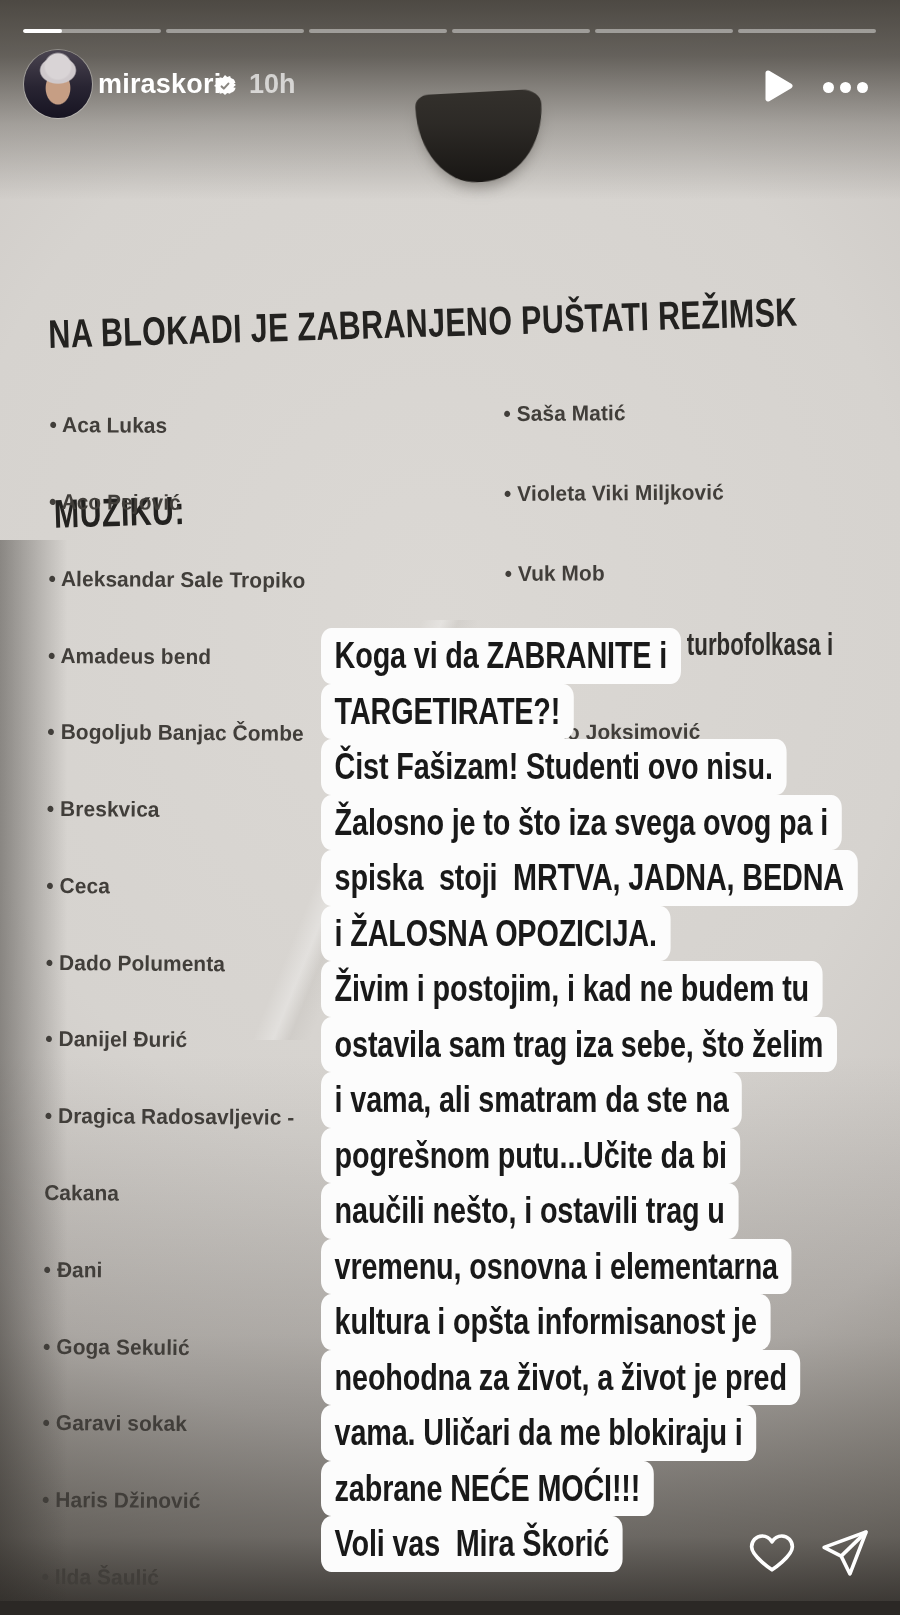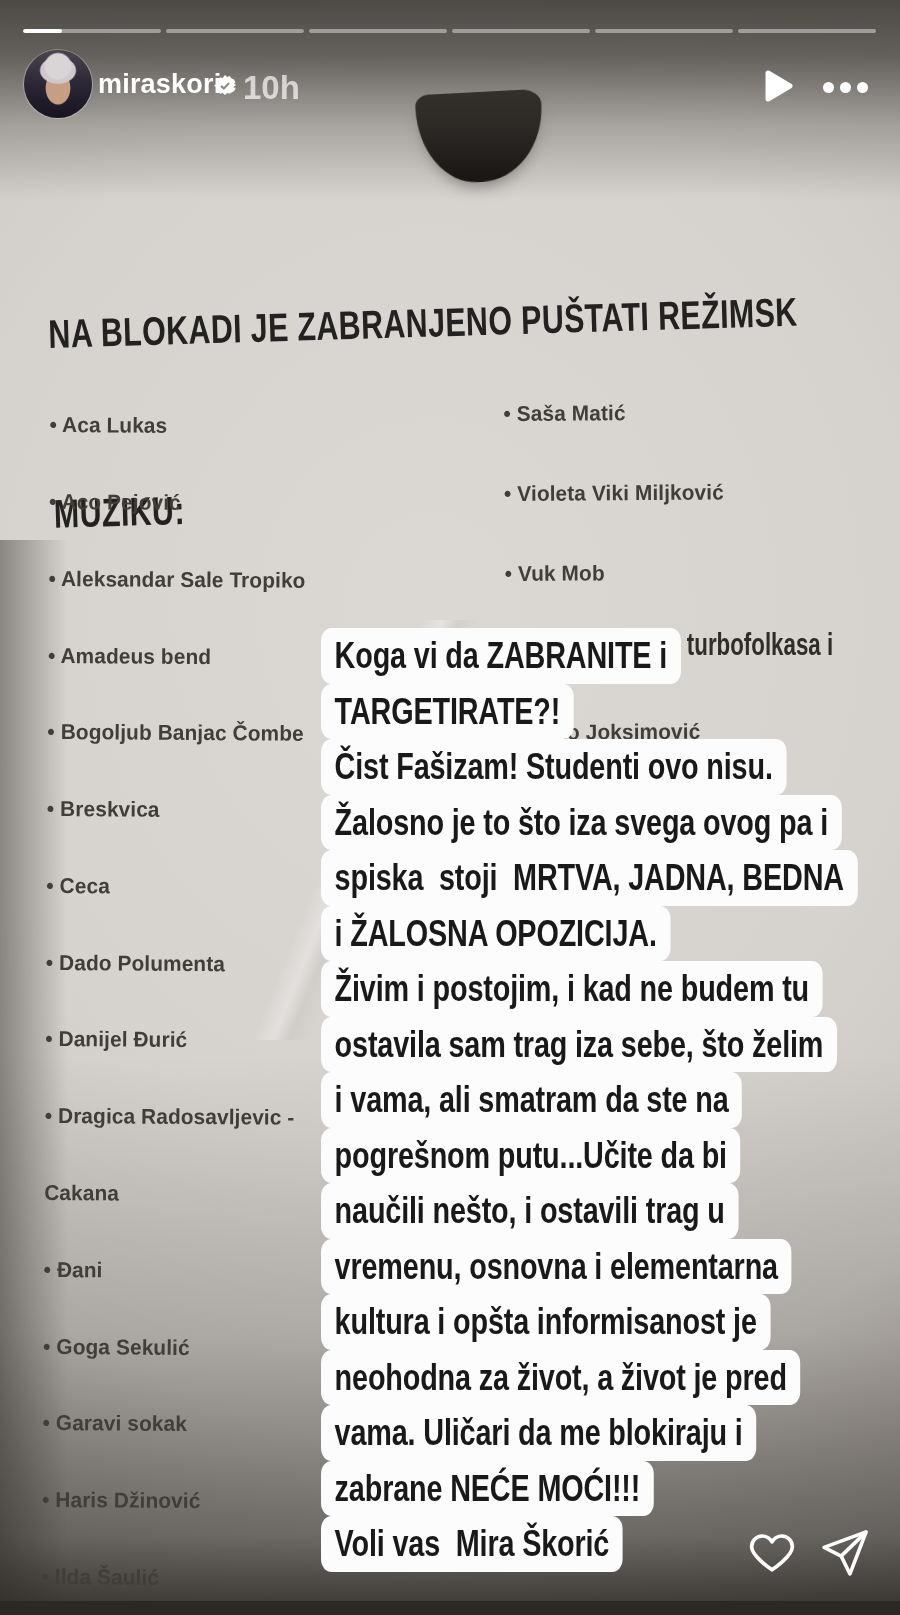--- a/index.html
+++ b/index.html
@@ -42,21 +42,21 @@
     position:absolute;left:24px;top:50px;width:68px;height:68px;border-radius:50%;
     box-shadow:0 0 0 1px rgba(255,255,255,.3);
     background:
       radial-gradient(circle at 50% 24%, #d9d4d6 0 20%, rgba(217,212,214,0) 23%),
       radial-gradient(46% 34% at 50% 30%, #cfc9cc 0 55%, rgba(207,201,204,0) 60%),
       radial-gradient(30% 40% at 50% 56%, #c69e84 0 58%, rgba(198,158,132,0) 63%),
       linear-gradient(180deg, #4a4450 0%, #282432 55%, #171422 100%);
   }
   .username{position:absolute;left:98px;top:69px;font-size:27px;font-weight:700;color:#fff;letter-spacing:.2px;}
   .badge{position:absolute;left:213px;top:74px;width:24px;height:24px;}
-  .time{position:absolute;left:243px;top:69px;font-size:33px;font-weight:600;color:rgba(255,255,255,.68);}
+  .time{position:absolute;left:249px;top:69px;font-size:27px;font-weight:600;color:rgba(255,255,255,.68);}
   .play{position:absolute;left:764px;top:70px;width:30px;height:32px;}
   .dots{position:absolute;left:823px;top:82px;display:flex;gap:6px;}
   .dots i{width:11px;height:11px;border-radius:50%;background:#fff;display:block;}
   
   .title{
     position:absolute;left:44px;top:184px;color:#232220;font-weight:700;
     font-size:40px;line-height:60px;letter-spacing:.5px;white-space:pre;
     transform:rotate(-1.7deg) scaleX(.76);transform-origin:0 0;
   }
   .list-l{

